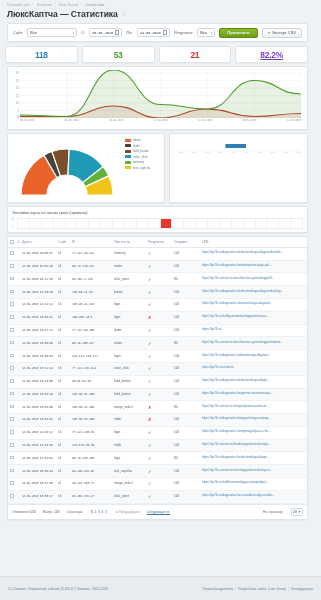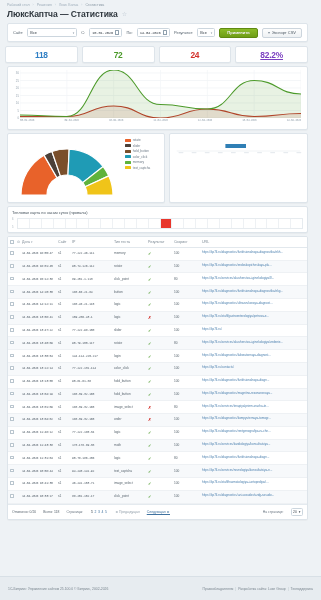--- a/index.html
+++ b/index.html
@@ -262,24 +262,24 @@
       <span class="dl-glyph"></span>
       <span>Экспорт CSV</span>
     </div>
   </div>
 
   <div class="kpi-row">
     <div class="kpi-card">
       <span class="kpi-val" id="kpi0" style="color: rgb(47, 127, 196);">118</span>
     </div>
     <div class="kpi-card">
-      <span class="kpi-val" id="kpi1" style="color: rgb(76, 154, 42);">72</span>
+      <span class="kpi-val" id="kpi1" style="color: rgb(76, 154, 42);">53</span>
     </div>
     <div class="kpi-card">
-      <span class="kpi-val" id="kpi2" style="color: rgb(211, 48, 42);">24</span>
+      <span class="kpi-val" id="kpi2" style="color: rgb(211, 48, 42);">21</span>
     </div>
     <div class="kpi-card">
       <span class="kpi-val" id="kpi3" style="color: rgb(122, 63, 192); text-decoration: underline;">82.2%</span>
     </div>
   </div>
 
   <div class="chart-card">
     <div class="line-wrap">
       <div class="ax-y" id="lineYAxis">
           <span style="top: 48px;">0</span>

